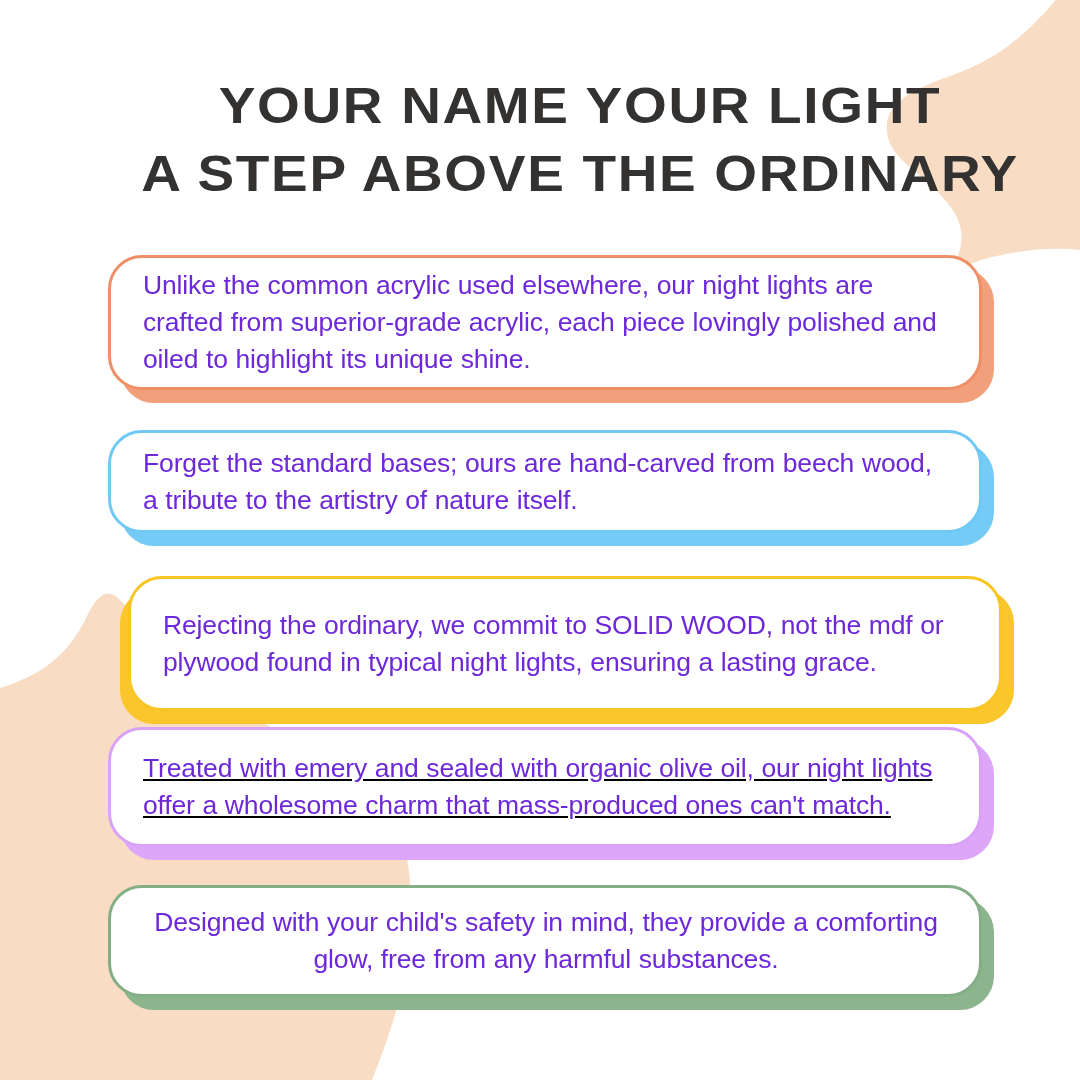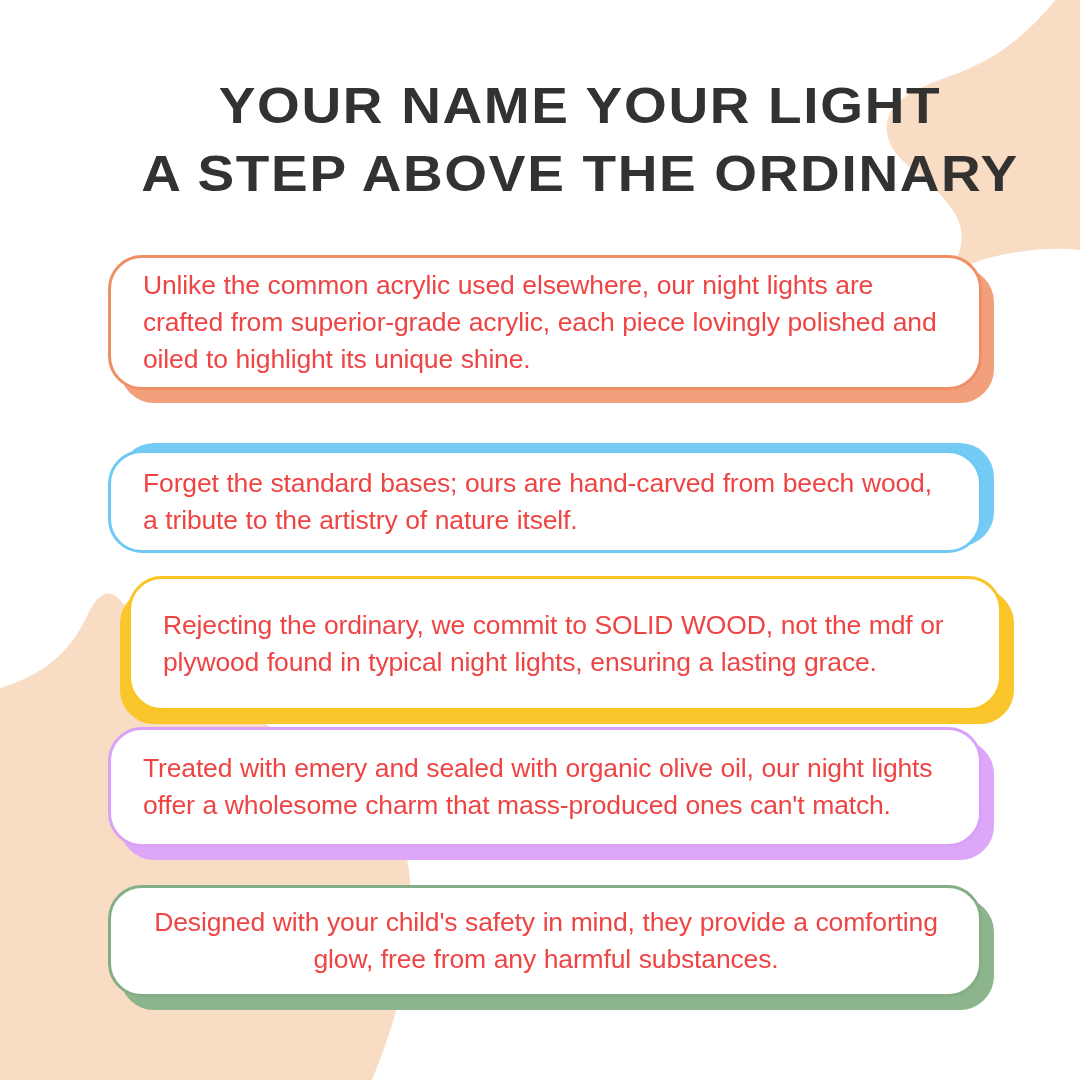--- a/index.html
+++ b/index.html
@@ -73,21 +73,21 @@
     border-width: 3px;
     display: flex;
     align-items: center;
     padding: 14px 30px 14px 32px;
   }
 
   .card-text {
     font-family: "Liberation Sans", sans-serif;
     font-size: 26.5px;
     line-height: 37px;
-    color: #ef4444;
+    color: #6d28d9;
     letter-spacing: -0.15px;
     word-spacing: 0.5px;
     margin: 0;
   }
 
   
   .card-wrap {
     position: absolute;
   }
   .card-shadow {
@@ -140,35 +140,35 @@
 
     <div class="card-wrap" style="left:108px; top:255px; width:874px; height:135px;">
       <div class="card-shadow" style="background:#F2A07B;"></div>
       <div class="card card-face" style="border-color:#EE8F65;">
         <p class="card-text">Unlike the common acrylic used elsewhere, our night lights are crafted from superior-grade acrylic, each piece lovingly polished and oiled to highlight its unique shine.</p>
       </div>
     </div>
 
     <div class="card-wrap" style="left:108px; top:430px; width:874px; height:103px;">
       <div class="card-shadow" style="background:#74CBF5;"></div>
-      <div class="card card-face" style="border-color:#6FC9F4;margin-top:20px;">
+      <div class="card card-face" style="border-color:#6FC9F4;">
         <p class="card-text">Forget the standard bases; ours are hand-carved from beech wood, a tribute to the artistry of nature itself.</p>
       </div>
     </div>
 
     <div class="card-wrap" style="left:108px; top:576px; width:874px; height:135px;padding-left:20px;">
       <div class="card-shadow" style="background:#FAC62B;"></div>
       <div class="card card-face" style="border-color:#F9C524;">
         <p class="card-text">Rejecting the ordinary, we commit to SOLID WOOD, not the mdf or plywood found in typical night lights, ensuring a lasting grace.</p>
       </div>
     </div>
 
     <div class="card-wrap" style="left:108px; top:727px; width:874px; height:120px;">
       <div class="card-shadow" style="background:#DDA6F9;"></div>
-      <div class="card card-face" style="border-color:#D9A1F7;">
+      <div class="card card-face" style="border-color:#D9A1F7;text-decoration:underline;">
         <p class="card-text">Treated with emery and sealed with organic olive oil, our night lights offer a wholesome charm that mass-produced ones can't match.</p>
       </div>
     </div>
 
     <div class="card-wrap" style="left:108px; top:885px; width:874px; height:112px;text-align:center;">
       <div class="card-shadow" style="background:#8CB48D;"></div>
       <div class="card card-face" style="border-color:#84AE86;">
         <p class="card-text">Designed with your child's safety in mind, they provide a comforting glow, free from any harmful substances.</p>
       </div>
     </div>

